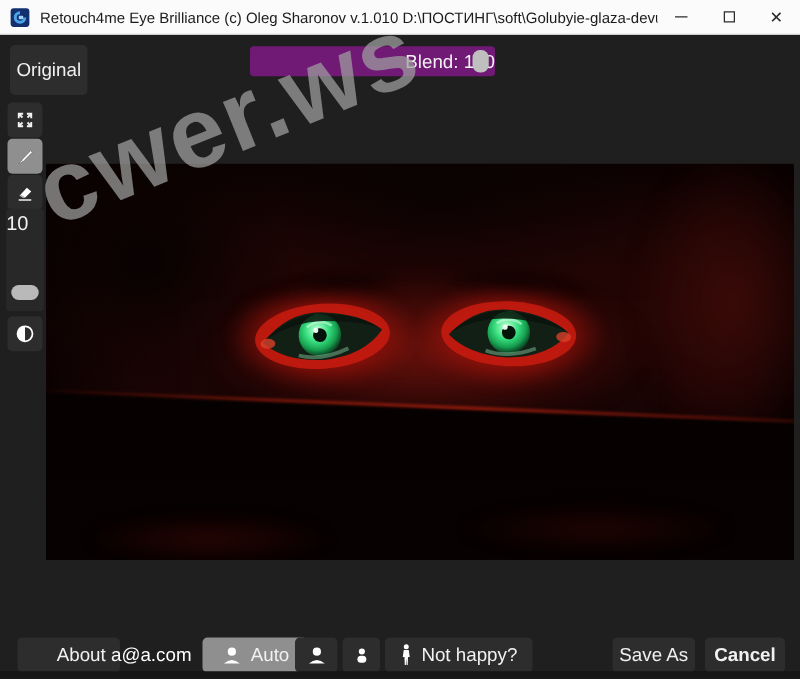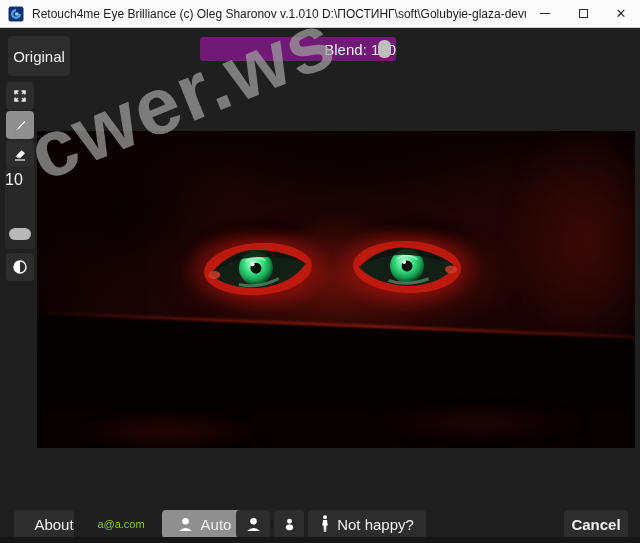--- a/index.html
+++ b/index.html
@@ -95,25 +95,25 @@
     position:absolute;left:-10px;top:180px;width:640px;height:3px;
     background:linear-gradient(90deg,rgba(90,16,8,.0),rgba(120,22,10,.8) 30%,rgba(140,26,12,.9) 55%,rgba(70,12,6,.4));
     transform:rotate(2.3deg);transform-origin:left top;filter:blur(1px);
   }
   .b-spot1{left:30px;top:280px;width:200px;height:40px;background:radial-gradient(closest-side,rgba(70,10,6,.5),rgba(70,10,6,0));filter:blur(5px);}
   .b-spot2{left:330px;top:272px;width:220px;height:40px;background:radial-gradient(closest-side,rgba(60,9,5,.45),rgba(60,9,5,0));filter:blur(5px);}
 
   
   .bottombar{position:absolute;left:0;top:508px;width:640px;height:32px;}
   .bbtn{top:2px;height:28px;}
-  #btn-about{left:14px;width:60px;padding-left:20px;}
+  #btn-about{left:14px;width:82px;padding-left:20px;}
   .email{
     position:absolute;left:84px;top:2px;width:74px;height:28px;
     display:flex;align-items:center;justify-content:center;
-    color:#84cc16;font-size:11px;
+    color:#ffffff;font-size:15px;
   }
   #btn-auto{left:162px;width:84px;}
   #btn-person1{left:236px;width:34px;}
   #btn-person2{left:274px;width:30px;}
   #btn-nothappy{left:308px;width:118px;}
   #btn-save{left:430px;width:52px;}
   #btn-saveas{left:490px;width:66px;}
   #btn-cancel{left:564px;width:64px;font-weight:bold;}
   .bottom-strip{position:absolute;left:0;bottom:0;width:640px;height:6px;background:#161616;}
 
@@ -297,20 +297,23 @@
 
     <button class="dbtn bbtn" id="btn-nothappy">
       <svg viewBox="0 0 10 18" width="10" height="18">
         <circle cx="5" cy="2.3" r="2" fill="#ffffff"></circle>
         <path d="M3 5 H7 L7.8 10.5 H6.4 L6.2 17 H5.3 L5 11.5 L4.7 17 H3.8 L3.6 10.5 H2.2 Z" fill="#ffffff"></path>
       </svg>
       <span>Not happy?</span>
     </button>
 
 
+    <button class="dbtn bbtn" id="btn-saveas">
+      <span>Save As</span>
+    </button>
 
     <button class="dbtn bbtn" id="btn-cancel">
       <span>Cancel</span>
     </button>
   </div>
 
   <div class="bottom-strip"></div>
 
   <div class="watermark">cwer.ws</div>
 

